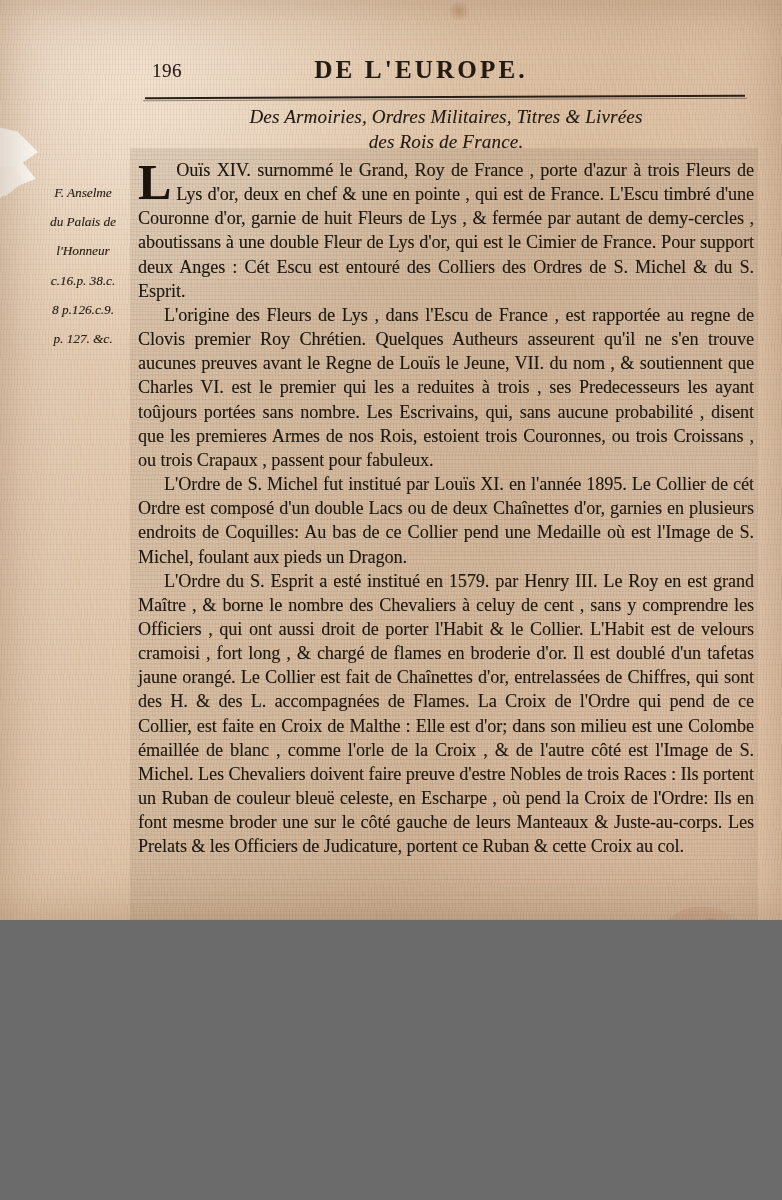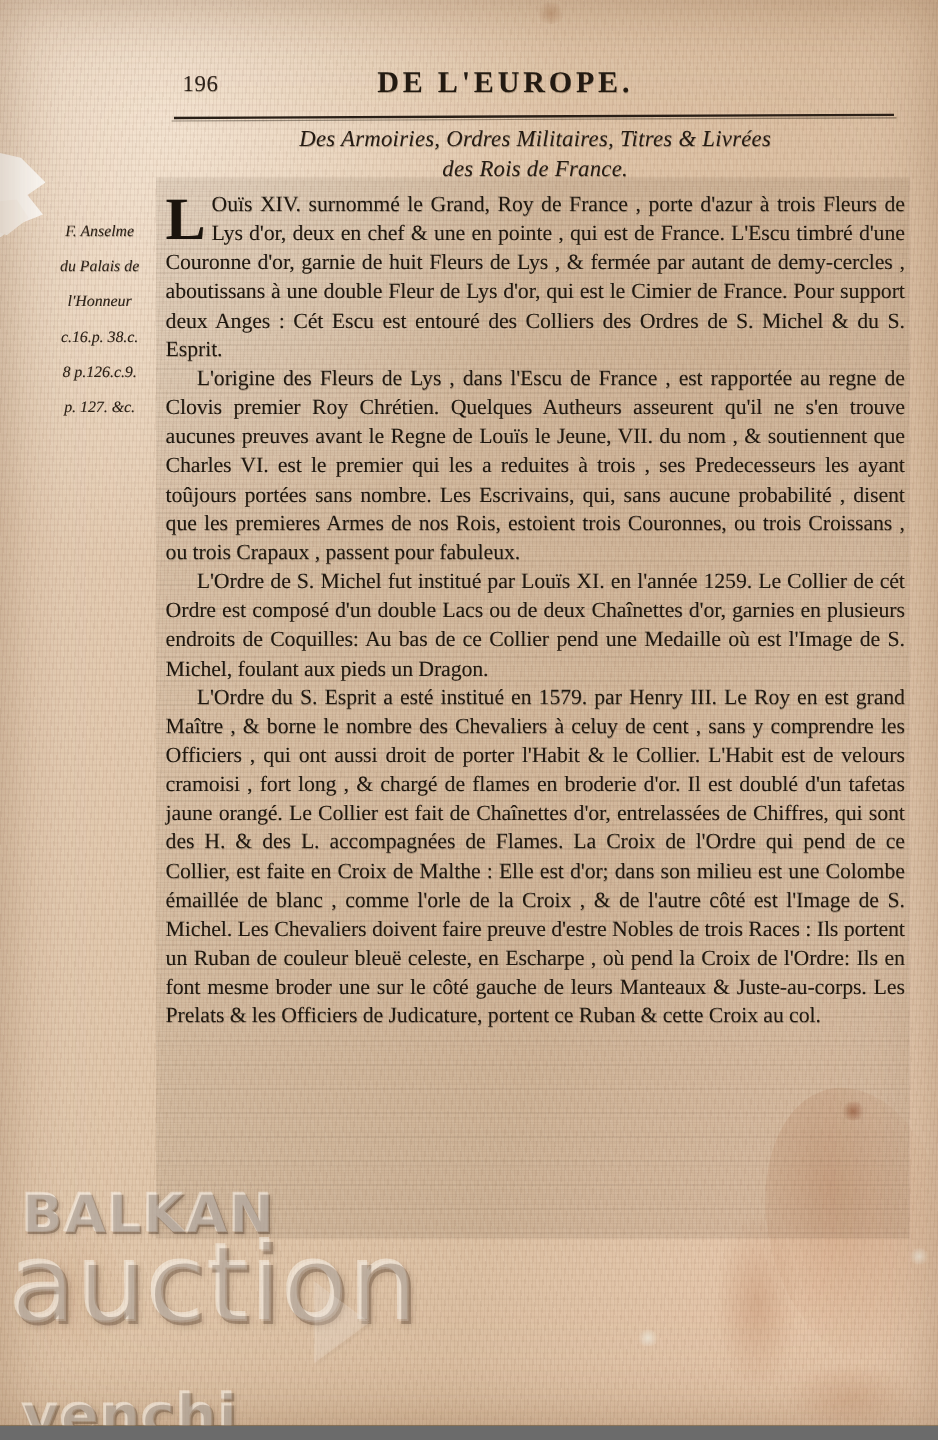--- a/index.html
+++ b/index.html
@@ -3,21 +3,21 @@
 <meta charset="utf-8">
 <style>
   html, body {
     margin: 0;
     padding: 0;
     background: #6b6b6b;
   }
   #page {
     position: relative;
     width: 782px;
-    height: 1188px;
+    height: 920px;
     overflow: hidden;
     background: #a16207;
     font-family: "Liberation Serif", "DejaVu Serif", serif;
   }
 
   
   .paper-base {
     position: absolute; inset: 0;
     background:
       radial-gradient(ellipse 60% 45% at 18% 8%,  rgba(255,245,232,0.55), rgba(255,245,232,0) 70%),
@@ -265,21 +265,21 @@
         <p>l'Honneur</p>
         <p>c.16.p. 38.c.</p>
         <p>8 p.126.c.9.</p>
         <p>p. 127. &amp;c.</p>
       </div>
     </div>
 
     <div class="body">
       <p class="first"><span class="dropcap">L</span><span>Ouïs XIV. surnommé le Grand, Roy de France , porte d'azur à trois Fleurs de Lys d'or, deux en chef &amp; une en pointe , qui est de France. L'Escu timbré d'une Couronne d'or, garnie de huit Fleurs de Lys , &amp; fermée par autant de demy-cercles , aboutissans à une double Fleur de Lys d'or, qui est le Cimier de France. Pour support deux Anges : Cét Escu est entouré des Colliers des Ordres de S. Michel &amp; du S. Esprit.</span></p>
       <p>L'origine des Fleurs de Lys , dans l'Escu de France , est rapportée au regne de Clovis premier Roy Chrétien. Quelques Autheurs asseurent qu'il ne s'en trouve aucunes preuves avant le Regne de Louïs le Jeune, VII. du nom , &amp; soutiennent que Charles VI. est le premier qui les a reduites à trois , ses Predecesseurs les ayant toûjours portées sans nombre. Les Escrivains, qui, sans aucune probabilité , disent que les premieres Armes de nos Rois, estoient trois Couronnes, ou trois Croissans , ou trois Crapaux , passent pour fabuleux.</p>
-      <p>L'Ordre de S. Michel fut institué par Louïs XI. en l'année 1259. Le Collier de cét Ordre est composé d'un double Lacs ou de deux Chaînettes d'or, garnies en plusieurs endroits de Coquilles: Au bas de ce Collier pend une Medaille où est l'Image de S. Michel, foulant aux pieds un Dragon.</p>
+      <p>L'Ordre de S. Michel fut institué par Louïs XI. en l'année 1895. Le Collier de cét Ordre est composé d'un double Lacs ou de deux Chaînettes d'or, garnies en plusieurs endroits de Coquilles: Au bas de ce Collier pend une Medaille où est l'Image de S. Michel, foulant aux pieds un Dragon.</p>
       <p>L'Ordre du S. Esprit a esté institué en 1579. par Henry III. Le Roy en est grand Maître , &amp; borne le nombre des Chevaliers à celuy de cent , sans y comprendre les Officiers , qui ont aussi droit de porter l'Habit &amp; le Collier. L'Habit est de velours cramoisi , fort long , &amp; chargé de flames en broderie d'or. Il est doublé d'un tafetas jaune orangé. Le Collier est fait de Chaînettes d'or, entrelassées de Chiffres, qui sont des H. &amp; des L. accompagnées de Flames. La Croix de l'Ordre qui pend de ce Collier, est faite en Croix de Malthe : Elle est d'or; dans son milieu est une Colombe émaillée de blanc , comme l'orle de la Croix , &amp; de l'autre côté est l'Image de S. Michel. Les Chevaliers doivent faire preuve d'estre Nobles de trois Races : Ils portent un Ruban de couleur bleuë celeste, en Escharpe , où pend la Croix de l'Ordre: Ils en font mesme broder une sur le côté gauche de leurs Manteaux &amp; Juste-au-corps. Les Prelats &amp; les Officiers de Judicature, portent ce Ruban &amp; cette Croix au col.</p>
     </div>
 
   </div>
 
   <div class="edge-shade"></div>
 
   <div class="wm wm-balkan">BALKAN</div>
   <div class="wm wm-auction">auction</div>
   <div class="wm wm-play"></div>

